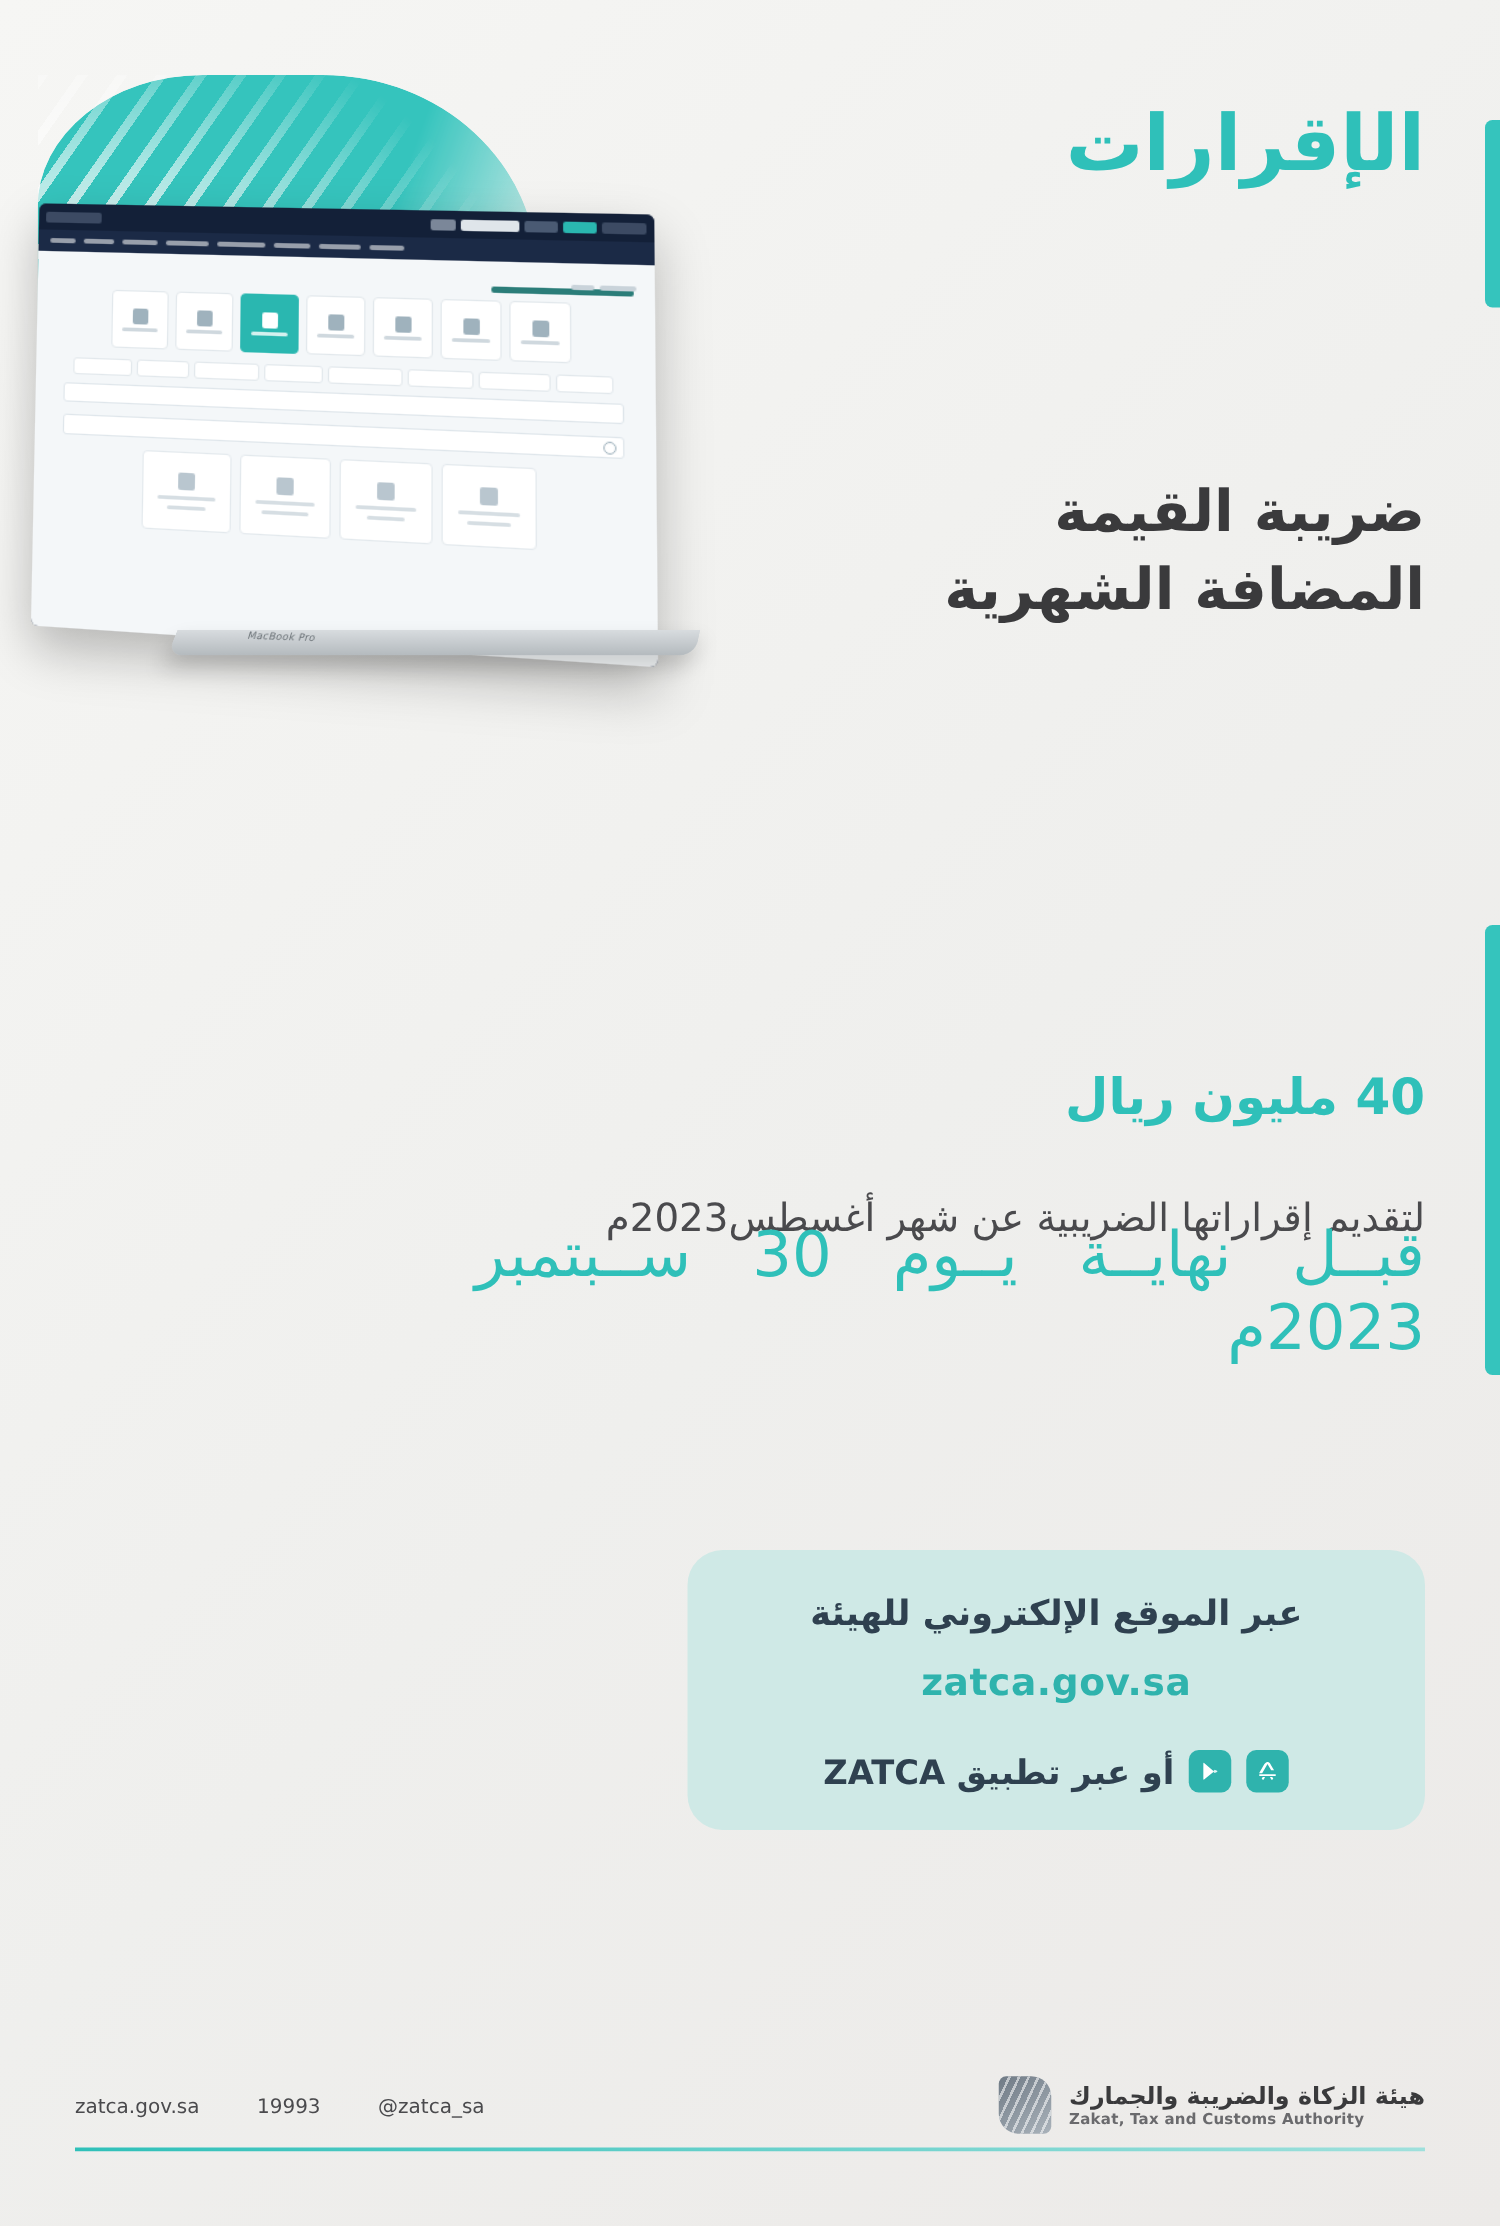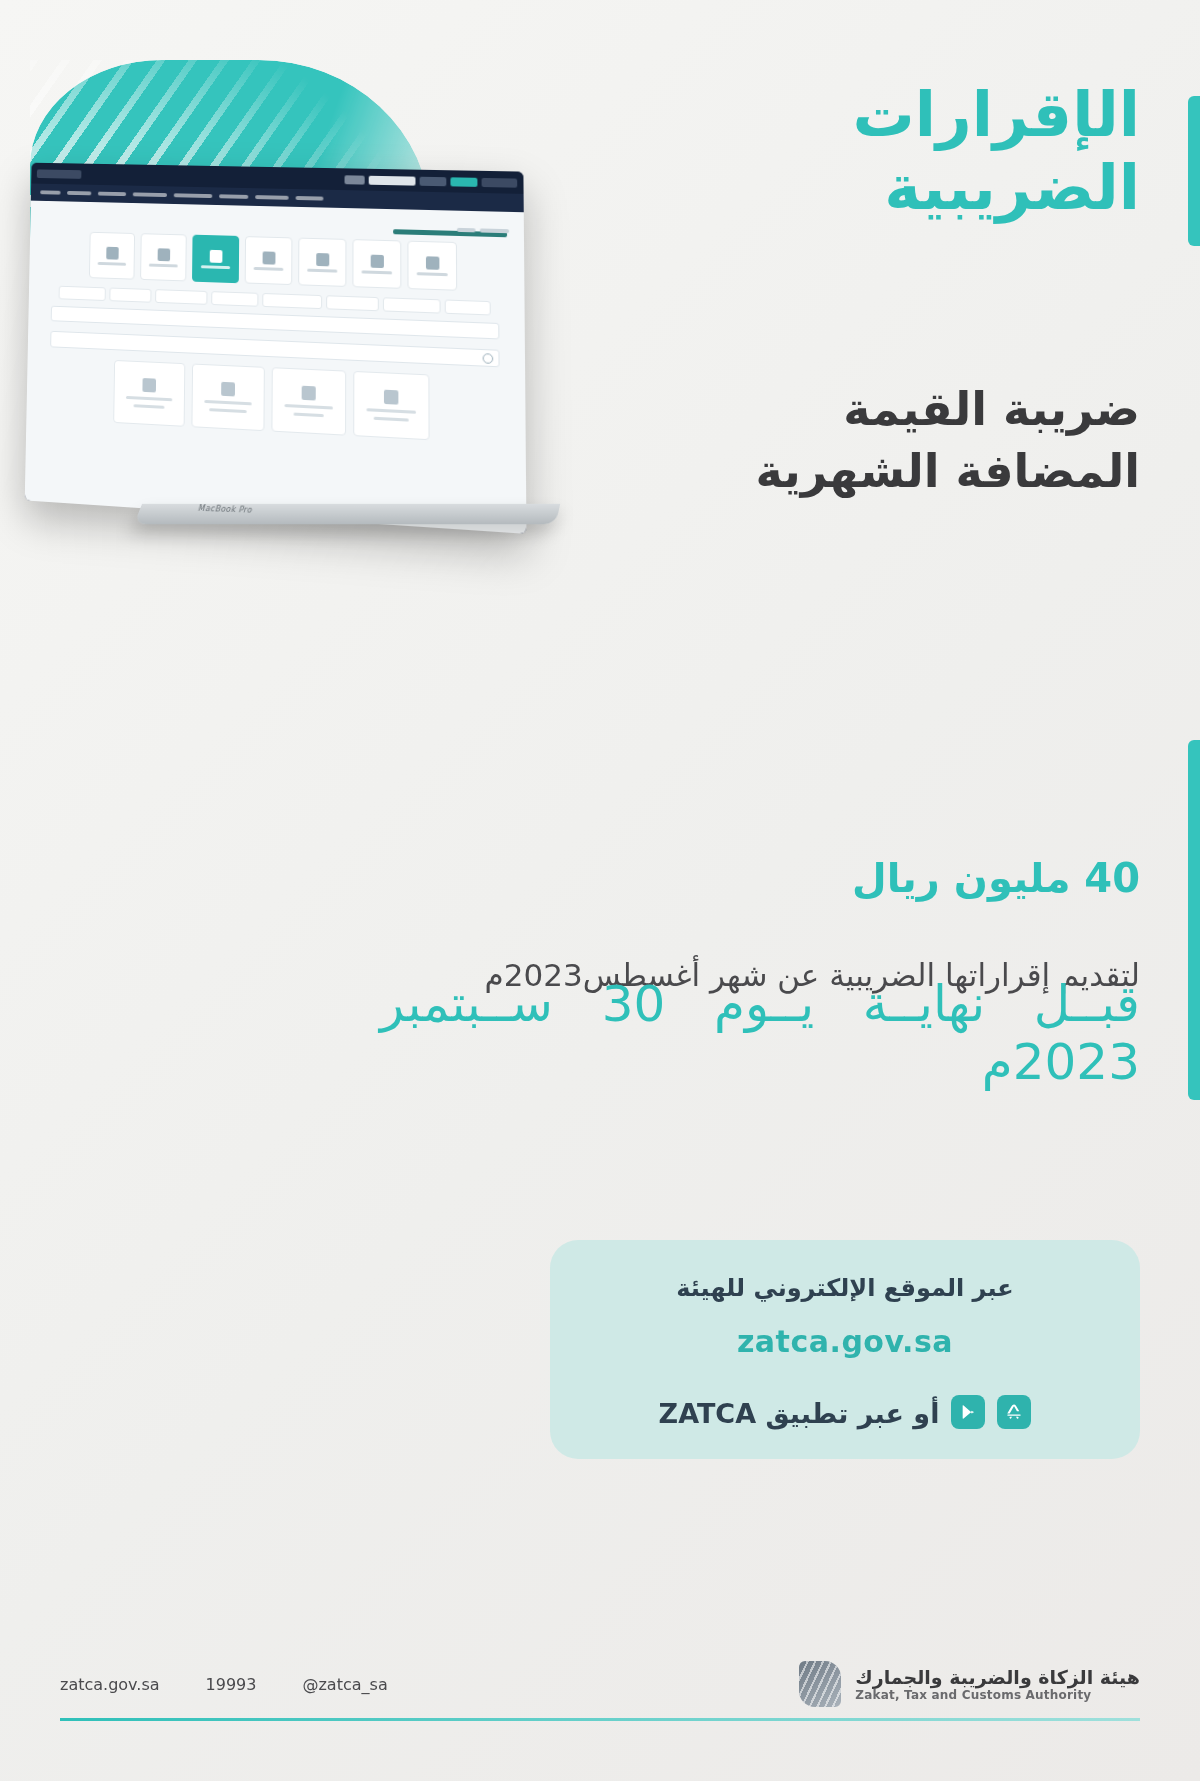--- a/index.html
+++ b/index.html
@@ -116,21 +116,21 @@
     top:975px;color:#2fc0b9;font-weight:normal;font-size:50px;letter-spacing:2px;width:760px;right:60px;
     text-align:justify;text-align-last:justify;
   }
 
   
   .cta{
     position:absolute;right:60px;top:1240px;width:530px;
     background:#cfe9e6;border-radius:28px;padding:34px 30px 30px;
     text-align:center;
   }
-  .cta .line1{color:#2f4150;font-size:24px;font-weight:bold;}
+  .cta .line1{color:#2f4150;font-size:28px;font-weight:bold;}
   .cta .url{color:#2fb3ad;font-size:30px;font-weight:bold;margin-top:22px;letter-spacing:.5px;}
   .cta .apps{display:flex;align-items:flex-end;justify-content:center;gap:12px;margin-top:36px;}
   .cta .apps .txt{color:#2f4150;font-size:27px;font-weight:bold;}
   .store-ic{width:34px;height:34px;border-radius:8px;background:#2fb3ad;display:flex;align-items:center;justify-content:center;color:#fff;font-size:18px;line-height:1;}
 
   
   .footer-rule{position:absolute;left:60px;right:60px;top:1718px;height:3px;background:linear-gradient(90deg,#2fc0b9,#9fe0dc);}
   .footer{
     position:absolute;left:60px;right:60px;top:1660px;height:48px;
     display:flex;align-items:center;justify-content:space-between;direction:ltr;
@@ -252,21 +252,20 @@
             </div>
         </div>
       </div>
     </div>
     <div class="laptop-base"></div>
     <div class="laptop-label">MacBook Pro</div>
   </div>
 
   <div class="col title" style="position:absolute;">
     <div>الإقرارات</div>
-    <div>الضريبية</div>
   </div>
 
   <div class="col subtitle" style="position:absolute;">
     <div>ضريبة القيمة</div>
     <div>المضافة الشهرية</div>
   </div>
 
 
 
   <div class="col amount" style="position:absolute;">40 مليون ريال</div>

